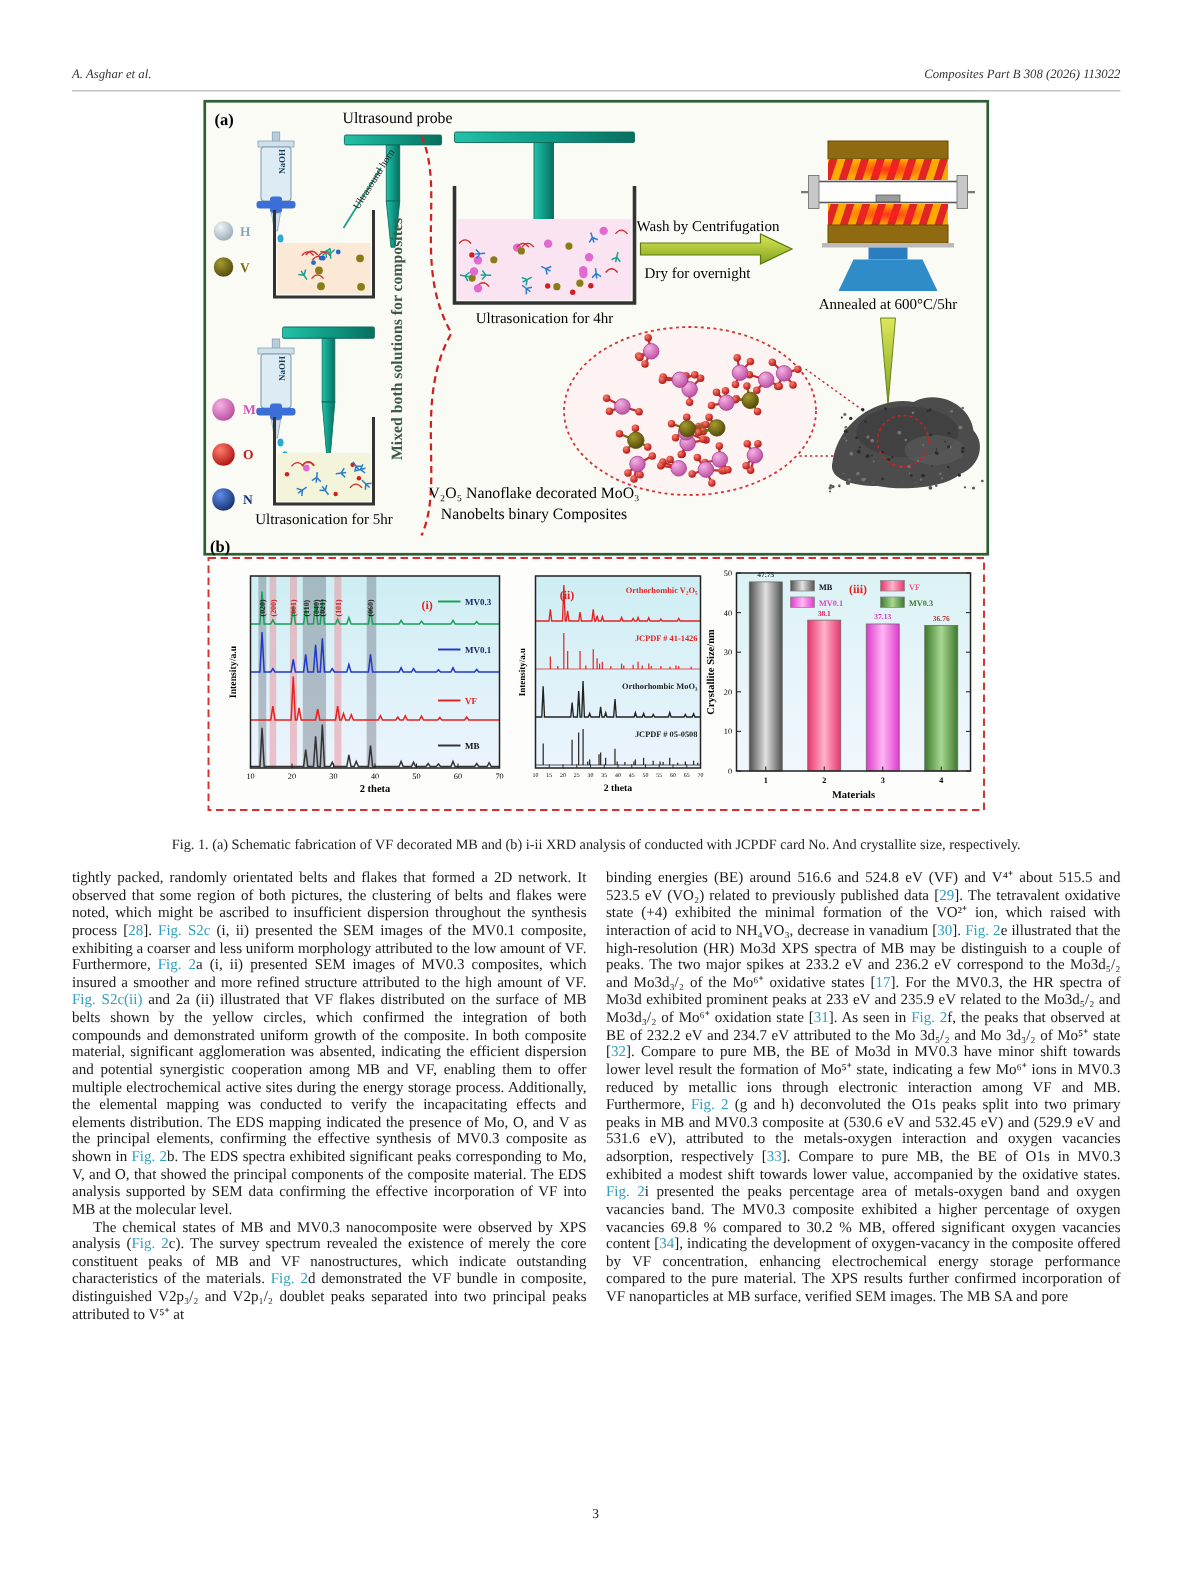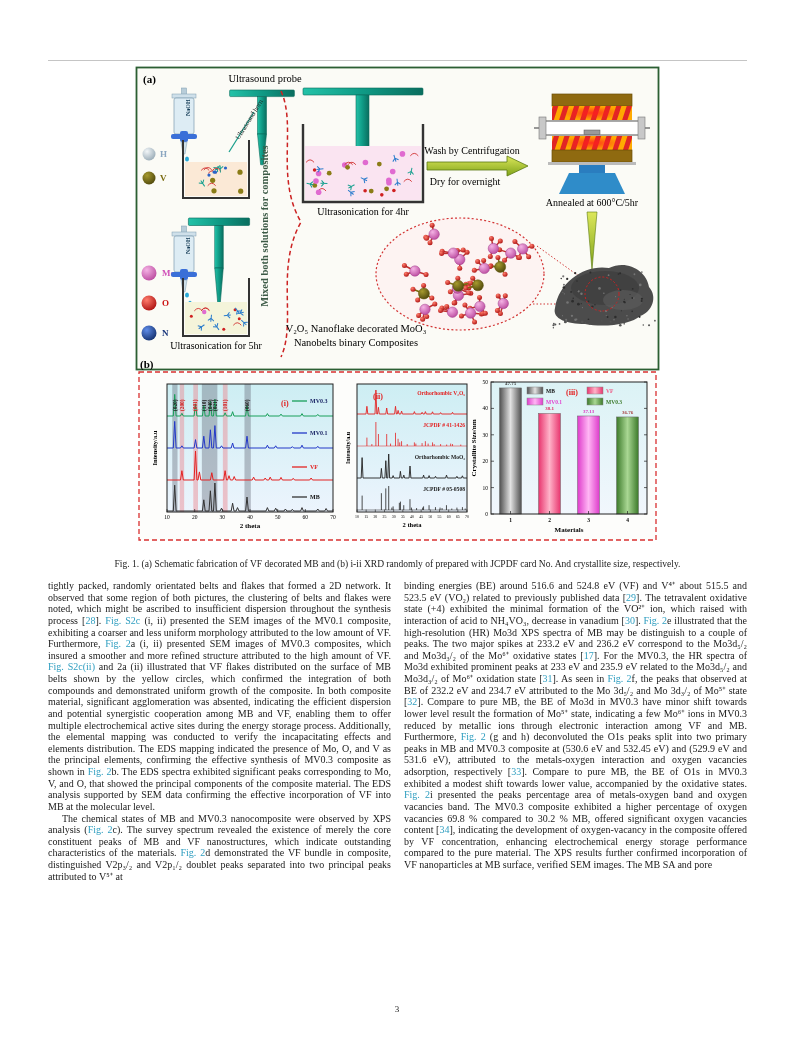--- a/index.html
+++ b/index.html
@@ -18,20 +18,24 @@
   .para{margin:0}
   .para.indent{text-indent:14px}
   .link{color:#2f9ec0}
   .pagenum{position:absolute;top:1004px;left:0;width:100%;text-align:center;font-size:9px;color:#222}
 </style>
 </head>
 <body>
 
 <div class="page">
 
+  <div class="header">
+    <span>A. Asghar et al.</span>
+    <span>Composites Part B 308 (2026) 113022</span>
+  </div>
   <div class="headrule"></div>
 
   <div class="figwrap">
   <svg class="fig" viewBox="0 0 525 478">
     <defs>
       <linearGradient id="tealV" x1="0" y1="0" x2="1" y2="0">
         <stop offset="0" stop-color="#23c2a8"></stop>
             <stop offset="0.5" stop-color="#0f9a85"></stop>
             <stop offset="1" stop-color="#0a6e5f"></stop>
       </linearGradient>
@@ -717,21 +721,21 @@
             <rect x="452" y="332" width="16" height="7" fill="url(#bgrad3)" stroke="#888" stroke-width="0.5"></rect>
             <text x="471" y="338" font-size="5.5" font-weight="bold" fill="#3c7a2a">MV0.3</text>
             <text x="437" y="329" font-size="8" font-weight="bold" fill="#e32222" text-anchor="middle">(iii)</text>
             <text x="434" y="466" font-size="7" font-weight="bold" text-anchor="middle">Materials</text>
             <text x="341" y="382" font-size="7" font-weight="bold" text-anchor="middle" transform="rotate(-90 341 382)">Crystallite Size/nm</text>
           </g>
     </g>
   </svg>
   </div>
 
-  <p class="caption"><b>Fig. 1.</b> <span>(a) Schematic fabrication of VF decorated MB and (b) i-ii XRD randomly of prepared with JCPDF card No. And crystallite size, respectively.</span></p>
+  <p class="caption"><b>Fig. 1.</b> <span>(a) Schematic fabrication of VF decorated MB and (b) i-ii XRD analysis of conducted with JCPDF card No. And crystallite size, respectively.</span></p>
 
   <div class="body">
     <div class="col">
         <p class="para"><span>tightly packed, randomly orientated belts and flakes that formed a 2D network. It observed that some region of both pictures, the clustering of belts and flakes were noted, which might be ascribed to insufficient dispersion throughout the synthesis process [</span><span class="link">28</span><span>]. </span><span class="link">Fig. S2c</span><span> (i, ii) presented the SEM images of the MV0.1 composite, exhibiting a coarser and less uniform morphology attributed to the low amount of VF. Furthermore, </span><span class="link">Fig. 2</span><span>a (i, ii) presented SEM images of MV0.3 composites, which insured a smoother and more refined structure attributed to the high amount of VF. </span><span class="link">Fig. S2c(ii)</span><span> and 2a (ii) illustrated that VF flakes distributed on the surface of MB belts shown by the yellow circles, which confirmed the integration of both compounds and demonstrated uniform growth of the composite. In both composite material, significant agglomeration was absented, indicating the efficient dispersion and potential synergistic cooperation among MB and VF, enabling them to offer multiple electrochemical active sites during the energy storage process. Additionally, the elemental mapping was conducted to verify the incapacitating effects and elements distribution. The EDS mapping indicated the presence of Mo, O, and V as the principal elements, confirming the effective synthesis of MV0.3 composite as shown in </span><span class="link">Fig. 2</span><span>b. The EDS spectra exhibited significant peaks corresponding to Mo, V, and O, that showed the principal components of the composite material. The EDS analysis supported by SEM data confirming the effective incorporation of VF into MB at the molecular level.</span></p>
         <p class="para indent"><span>The chemical states of MB and MV0.3 nanocomposite were observed by XPS analysis (</span><span class="link">Fig. 2</span><span>c). The survey spectrum revealed the existence of merely the core constituent peaks of MB and VF nanostructures, which indicate outstanding characteristics of the materials. </span><span class="link">Fig. 2</span><span>d demonstrated the VF bundle in composite, distinguished V2p₃/₂ and V2p₁/₂ doublet peaks separated into two principal peaks attributed to V⁵⁺ at</span></p>
       </div>
     <div class="col">
         <p class="para"><span>binding energies (BE) around 516.6 and 524.8 eV (VF) and V⁴⁺ about 515.5 and 523.5 eV (VO₂) related to previously published data [</span><span class="link">29</span><span>]. The tetravalent oxidative state (+4) exhibited the minimal formation of the VO²⁺ ion, which raised with interaction of acid to NH₄VO₃, decrease in vanadium [</span><span class="link">30</span><span>]. </span><span class="link">Fig. 2</span><span>e illustrated that the high-resolution (HR) Mo3d XPS spectra of MB may be distinguish to a couple of peaks. The two major spikes at 233.2 eV and 236.2 eV correspond to the Mo3d₅/₂ and Mo3d₃/₂ of the Mo⁶⁺ oxidative states [</span><span class="link">17</span><span>]. For the MV0.3, the HR spectra of Mo3d exhibited prominent peaks at 233 eV and 235.9 eV related to the Mo3d₅/₂ and Mo3d₃/₂ of Mo⁶⁺ oxidation state [</span><span class="link">31</span><span>]. As seen in </span><span class="link">Fig. 2</span><span>f, the peaks that observed at BE of 232.2 eV and 234.7 eV attributed to the Mo 3d₅/₂ and Mo 3d₃/₂ of Mo⁵⁺ state [</span><span class="link">32</span><span>]. Compare to pure MB, the BE of Mo3d in MV0.3 have minor shift towards lower level result the formation of Mo⁵⁺ state, indicating a few Mo⁶⁺ ions in MV0.3 reduced by metallic ions through electronic interaction among VF and MB. Furthermore, </span><span class="link">Fig. 2</span><span> (g and h) deconvoluted the O1s peaks split into two primary peaks in MB and MV0.3 composite at (530.6 eV and 532.45 eV) and (529.9 eV and 531.6 eV), attributed to the metals-oxygen interaction and oxygen vacancies adsorption, respectively [</span><span class="link">33</span><span>]. Compare to pure MB, the BE of O1s in MV0.3 exhibited a modest shift towards lower value, accompanied by the oxidative states. </span><span class="link">Fig. 2</span><span>i presented the peaks percentage area of metals-oxygen band and oxygen vacancies band. The MV0.3 composite exhibited a higher percentage of oxygen vacancies 69.8 % compared to 30.2 % MB, offered significant oxygen vacancies content [</span><span class="link">34</span><span>], indicating the development of oxygen-vacancy in the composite offered by VF concentration, enhancing electrochemical energy storage performance compared to the pure material. The XPS results further confirmed incorporation of VF nanoparticles at MB surface, verified SEM images. The MB SA and pore</span></p>
       </div>
   </div>

